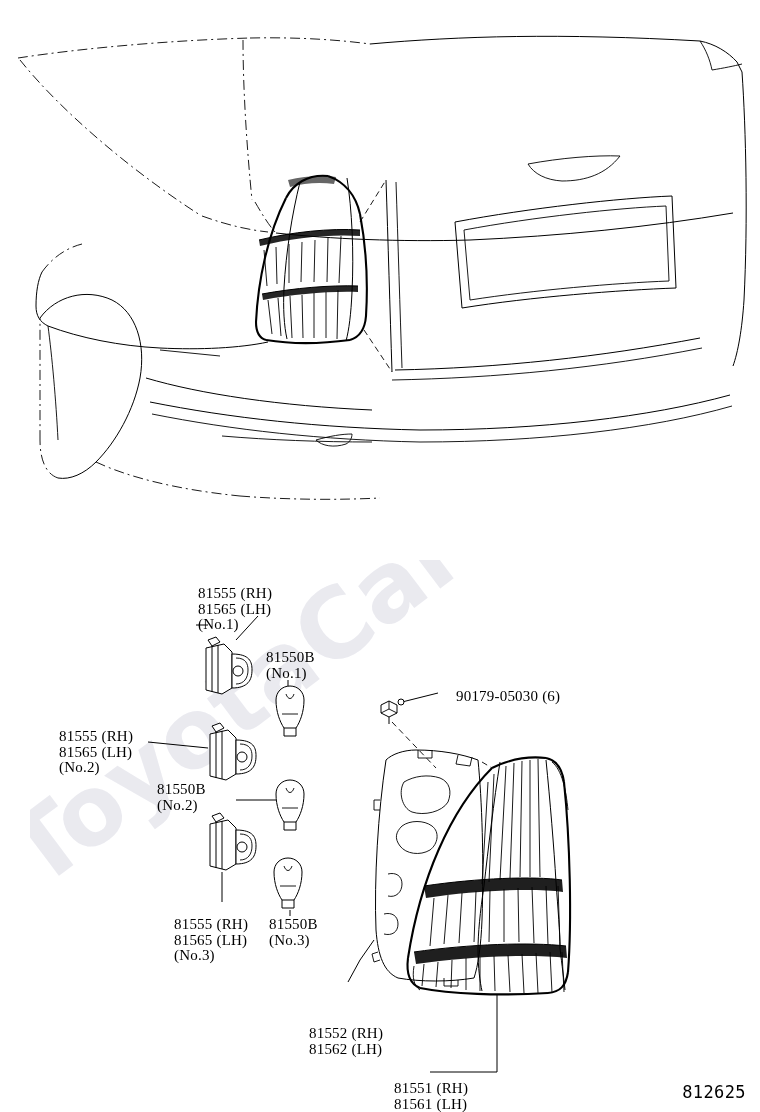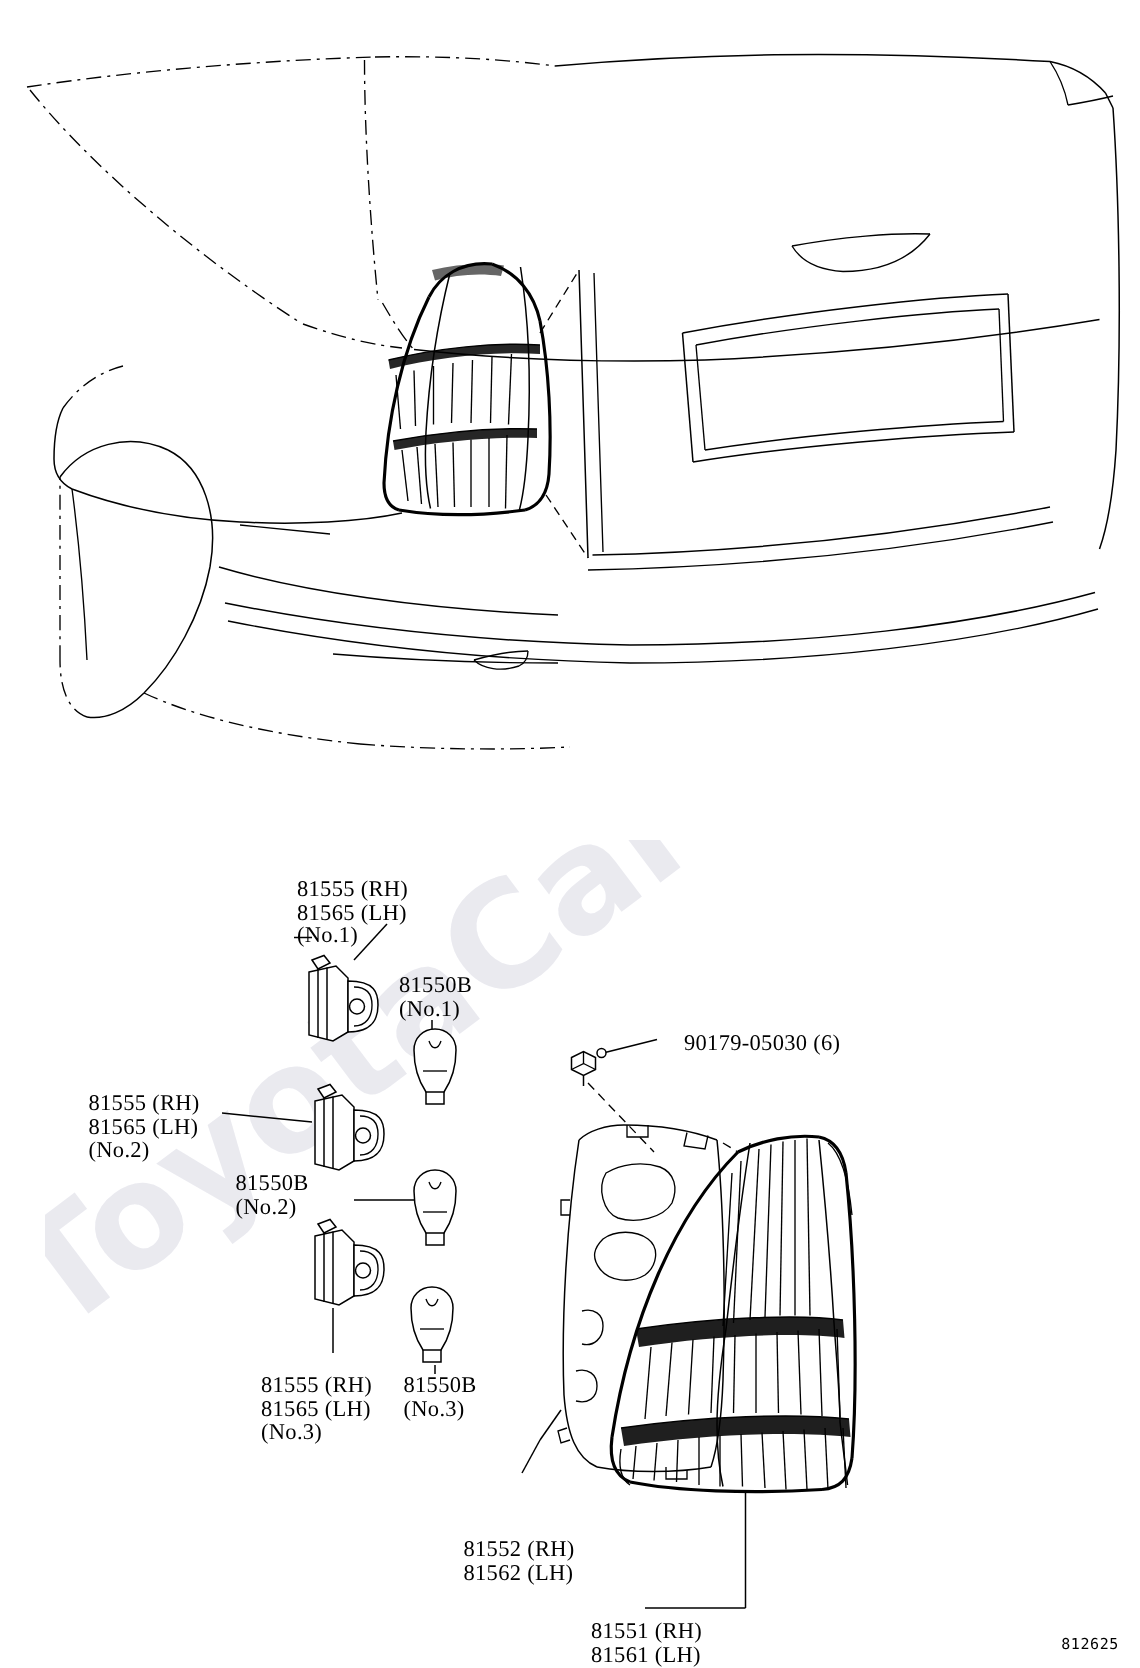--- a/index.html
+++ b/index.html
@@ -45,21 +45,21 @@
     letter-spacing: 0.2px;
     color: #000000;
     white-space: pre;
     line-height: 15.5px;
   }
   .diagram-no {
     position: absolute;
     right: 14px;
     bottom: 10px;
     font-family: "DejaVu Sans Mono", monospace;
-    font-size: 10px;
+    font-size: 17px;
     color: #000000;
     letter-spacing: 0.4px;
     text-align: right;
   }
   .ln { stroke: #000; stroke-width: 1; fill: none; }
   .ln-thin { stroke: #000; stroke-width: 0.9; fill: none; }
   .ln-dash { stroke: #000; stroke-width: 0.9; fill: none; stroke-dasharray: 10 4 2 4; }
   .ln-dash2 { stroke: #000; stroke-width: 0.9; fill: none; stroke-dasharray: 6 4; }
   .ln-bold { stroke: #000; stroke-width: 2.1; fill: none; }
   .fillw { fill: #ffffff; stroke: #000; stroke-width: 1; }

